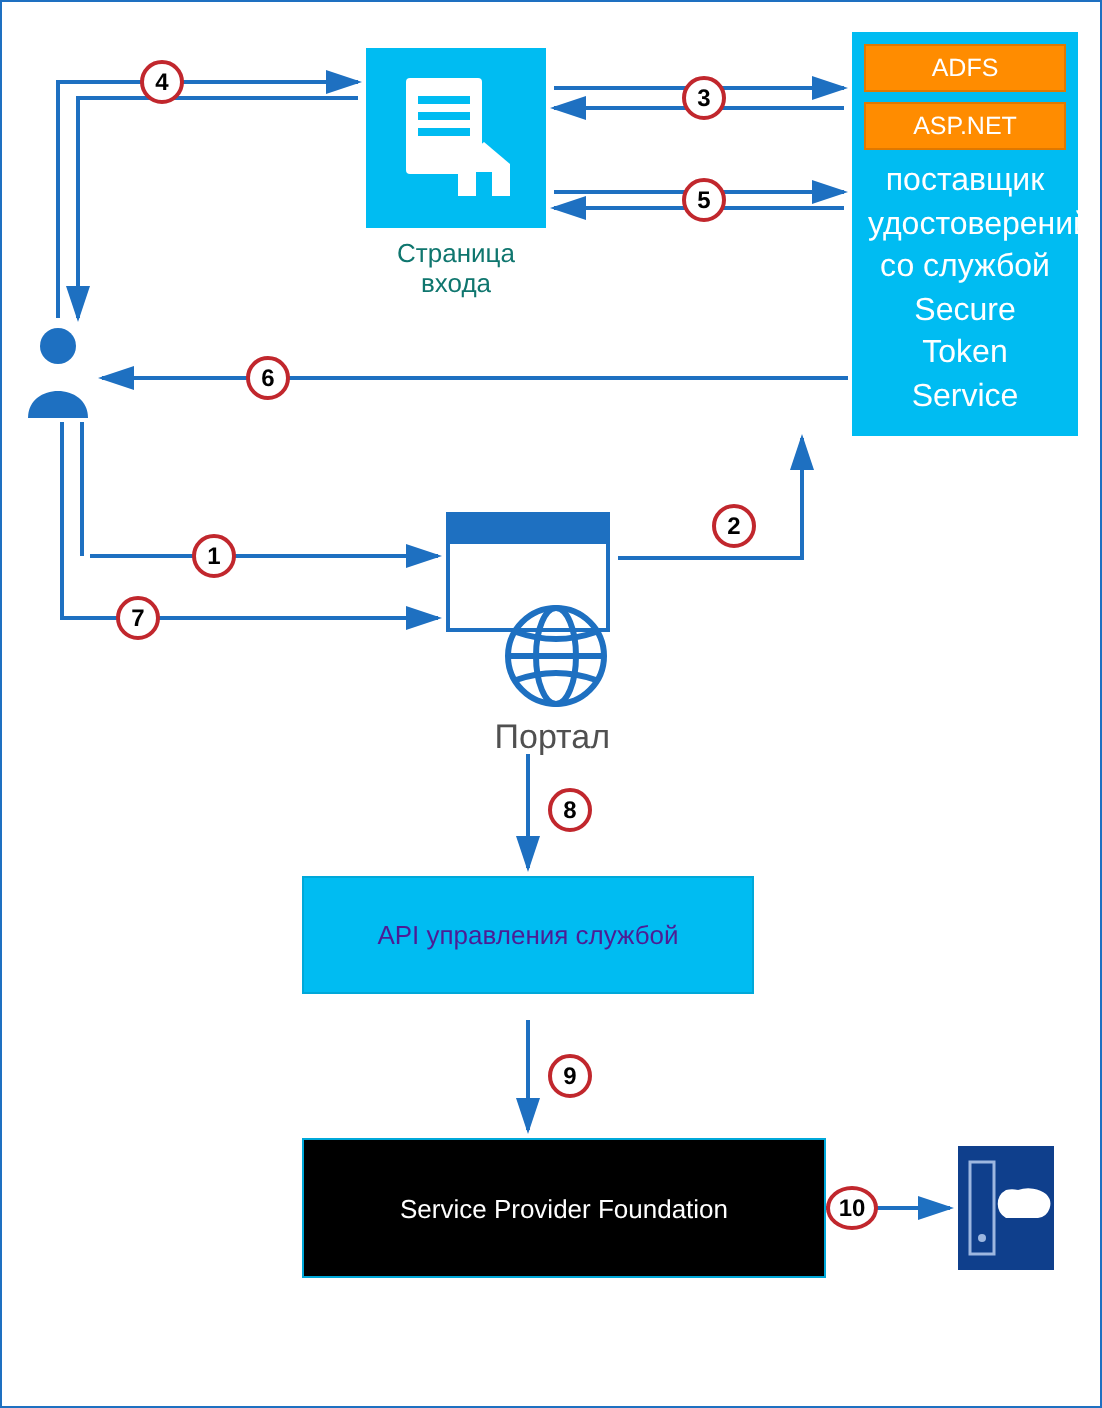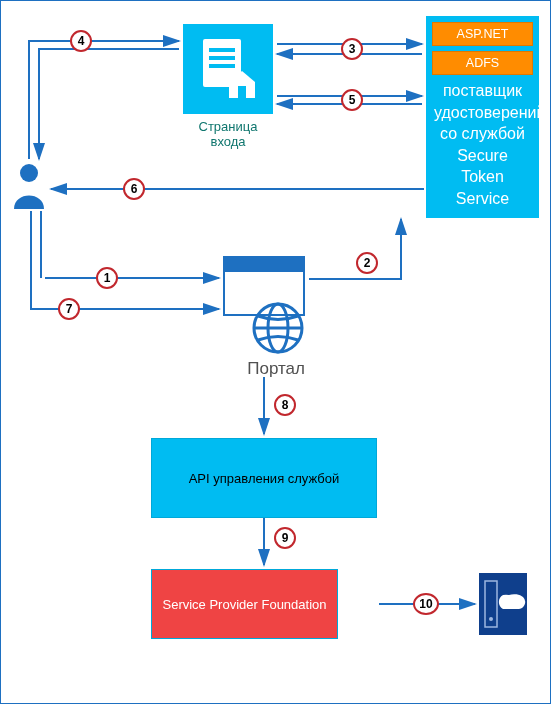--- a/index.html
+++ b/index.html
@@ -70,33 +70,33 @@
     width: 54px; height: 54px;
   }
   .portal-label {
     left: 222px; top: 358px; width: 82px;
     text-align: right; color: #505050; font-size: 17px;
   }
 
   
   .api-box {
     left: 150px; top: 437px;
-    width: 226px; height: 80px;
+    width: 226px; height: 59px;
     background: #00bcf2;
     border: 1px solid #00a8d9;
     display: flex; align-items: center; justify-content: center;
-    text-align: center; color: #000000; font-size: 13px;
+    text-align: center; color: #4c1d95; font-size: 13px;
     padding: 0 8px;
   }
 
   
   .spf-box {
     left: 150px; top: 568px;
-    width: 187px; height: 70px;
-    background: #ef4444;
+    width: 262px; height: 70px;
+    background: #000000;
     border: 1px solid #00a8d9;
     display: flex; align-items: center; justify-content: center;
     text-align: center; color: #fff; font-size: 13px;
     padding: 0 8px;
   }
 
   
   .vmm-icon {
     left: 478px; top: 572px;
     width: 48px; height: 62px;
@@ -171,22 +171,22 @@
       <rect x="16" y="30" width="26" height="4" fill="#00bcf2"></rect>
       <g transform="translate(34,34)">
         <path d="M15 3 L28 14 L28 30 L2 30 L2 14 Z" fill="#fff"></path>
         <rect x="11" y="18" width="8" height="12" fill="#00bcf2"></rect>
       </g>
     </svg>
   </div>
   <div class="abs login-label">Страница входа</div>
 
   <div class="abs idp-panel">
+    <div class="idp-btn">ADFS</div>
     <div class="idp-btn">ASP.NET</div>
-    <div class="idp-btn">ADFS</div>
     <div class="idp-desc">поставщик удостоверений со службой Secure Token Service</div>
   </div>
 
   <div class="abs user-icon">
     <svg width="36" height="50" viewBox="0 0 36 50">
       <circle cx="18" cy="12" r="9" fill="#1e70c1"></circle>
       <path d="M3 48 C3 30 33 30 33 48 Z" fill="#1e70c1"></path>
     </svg>
   </div>
 

